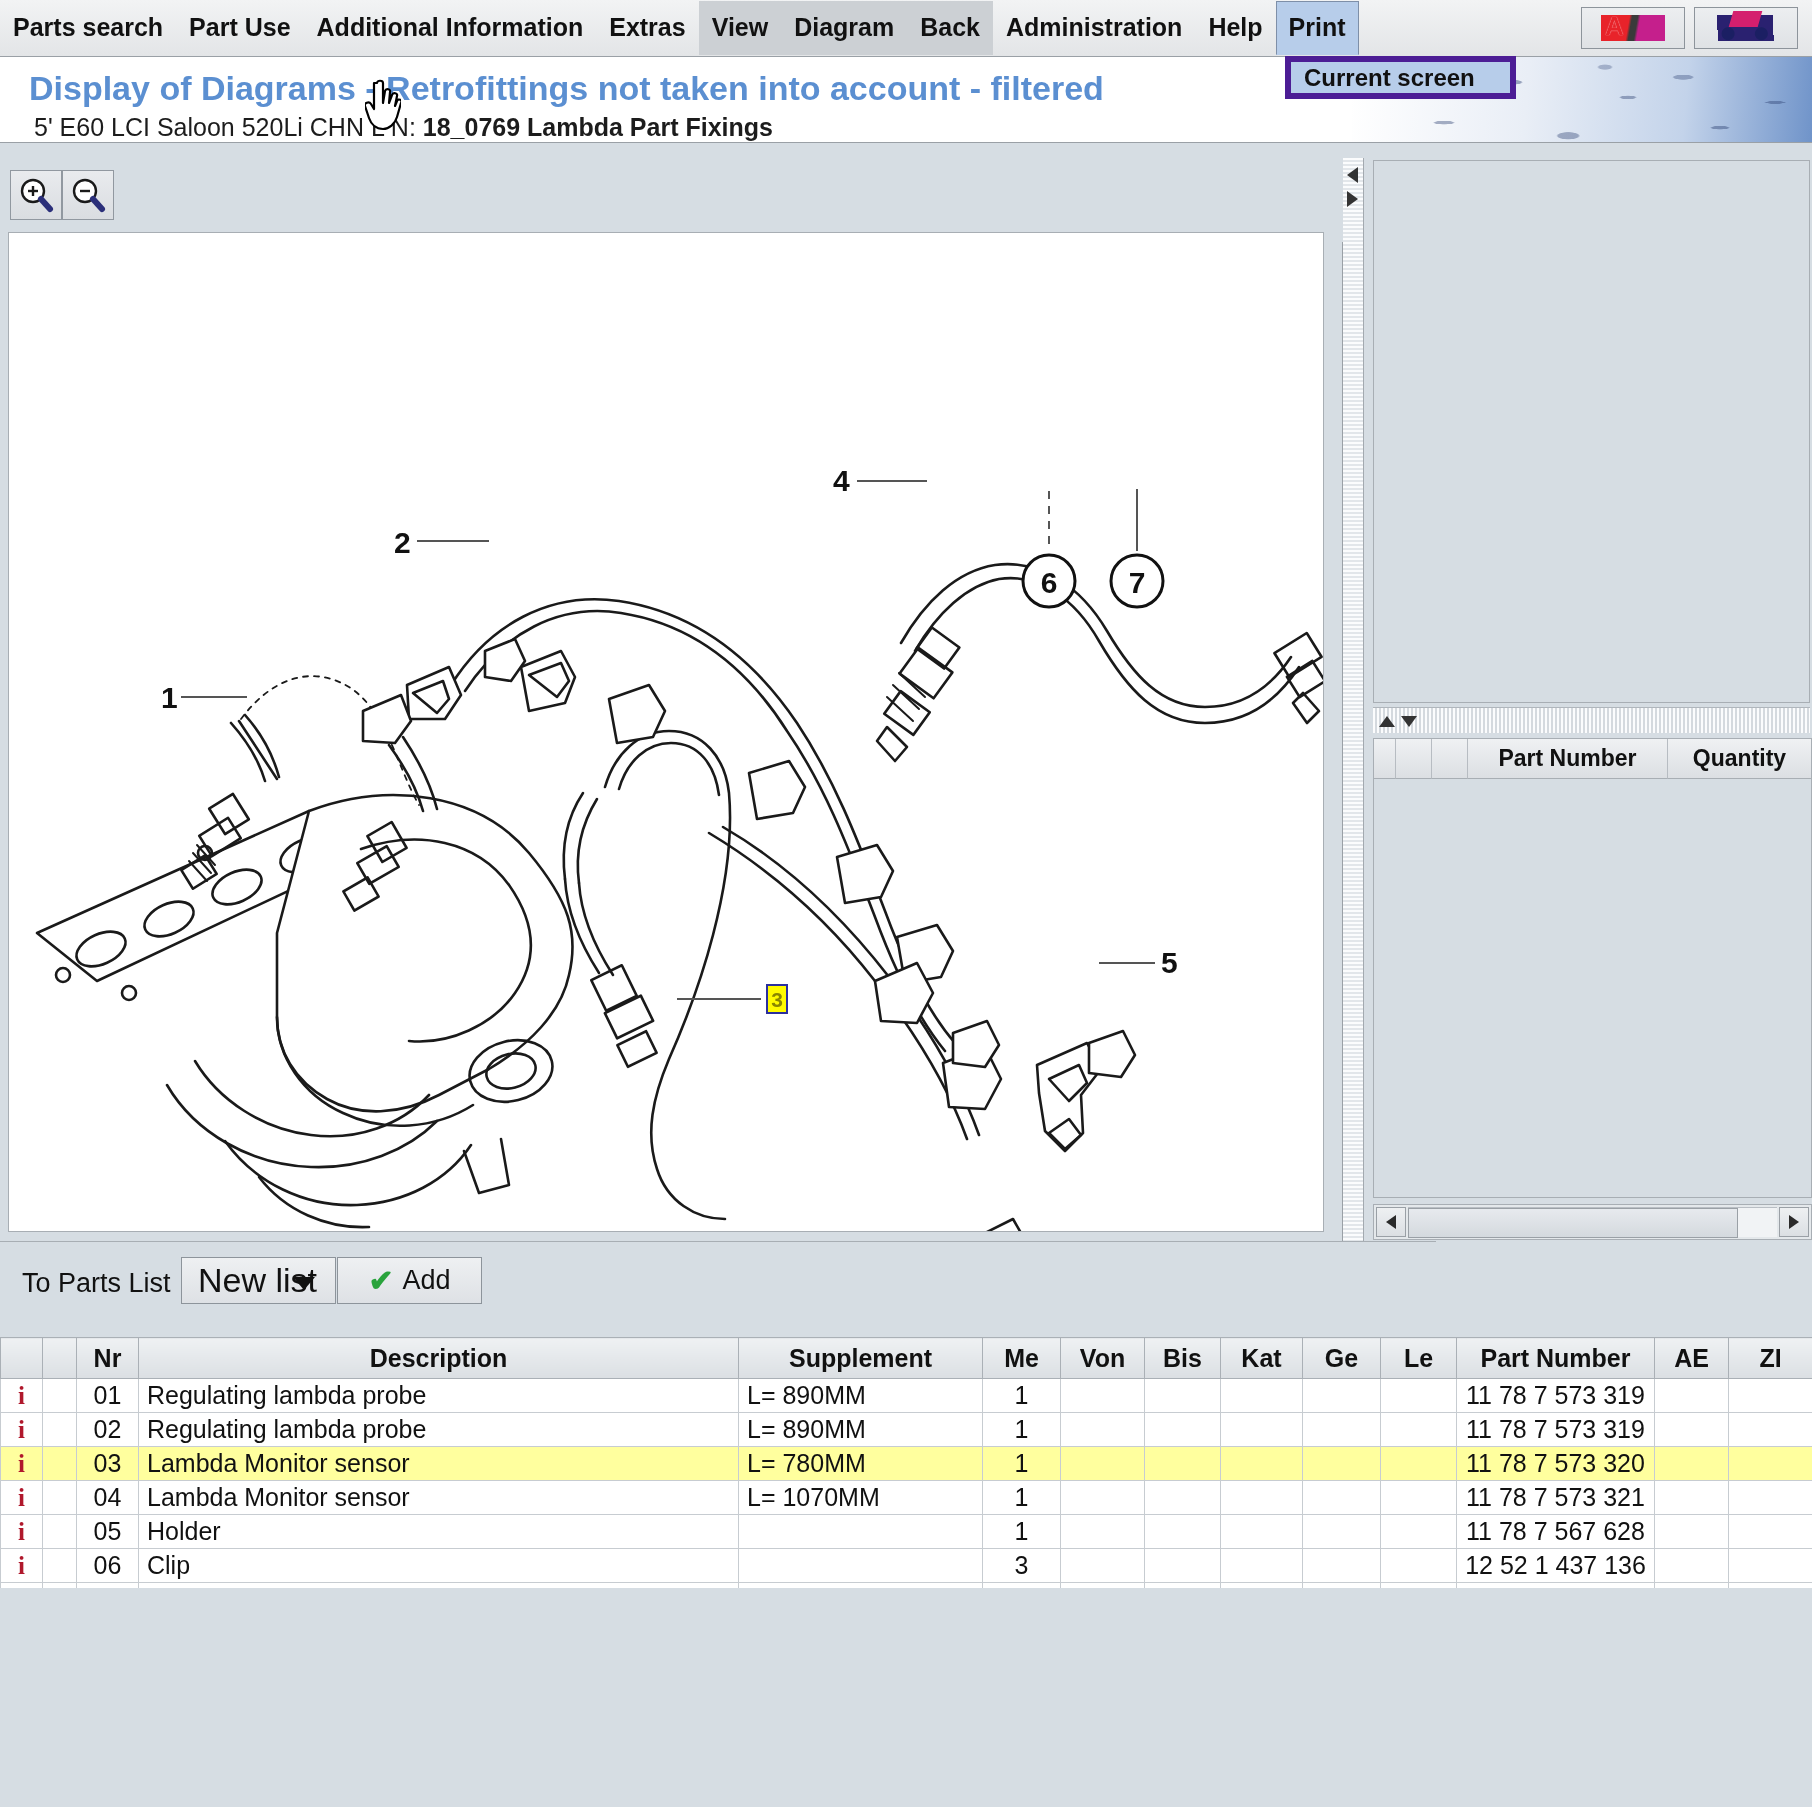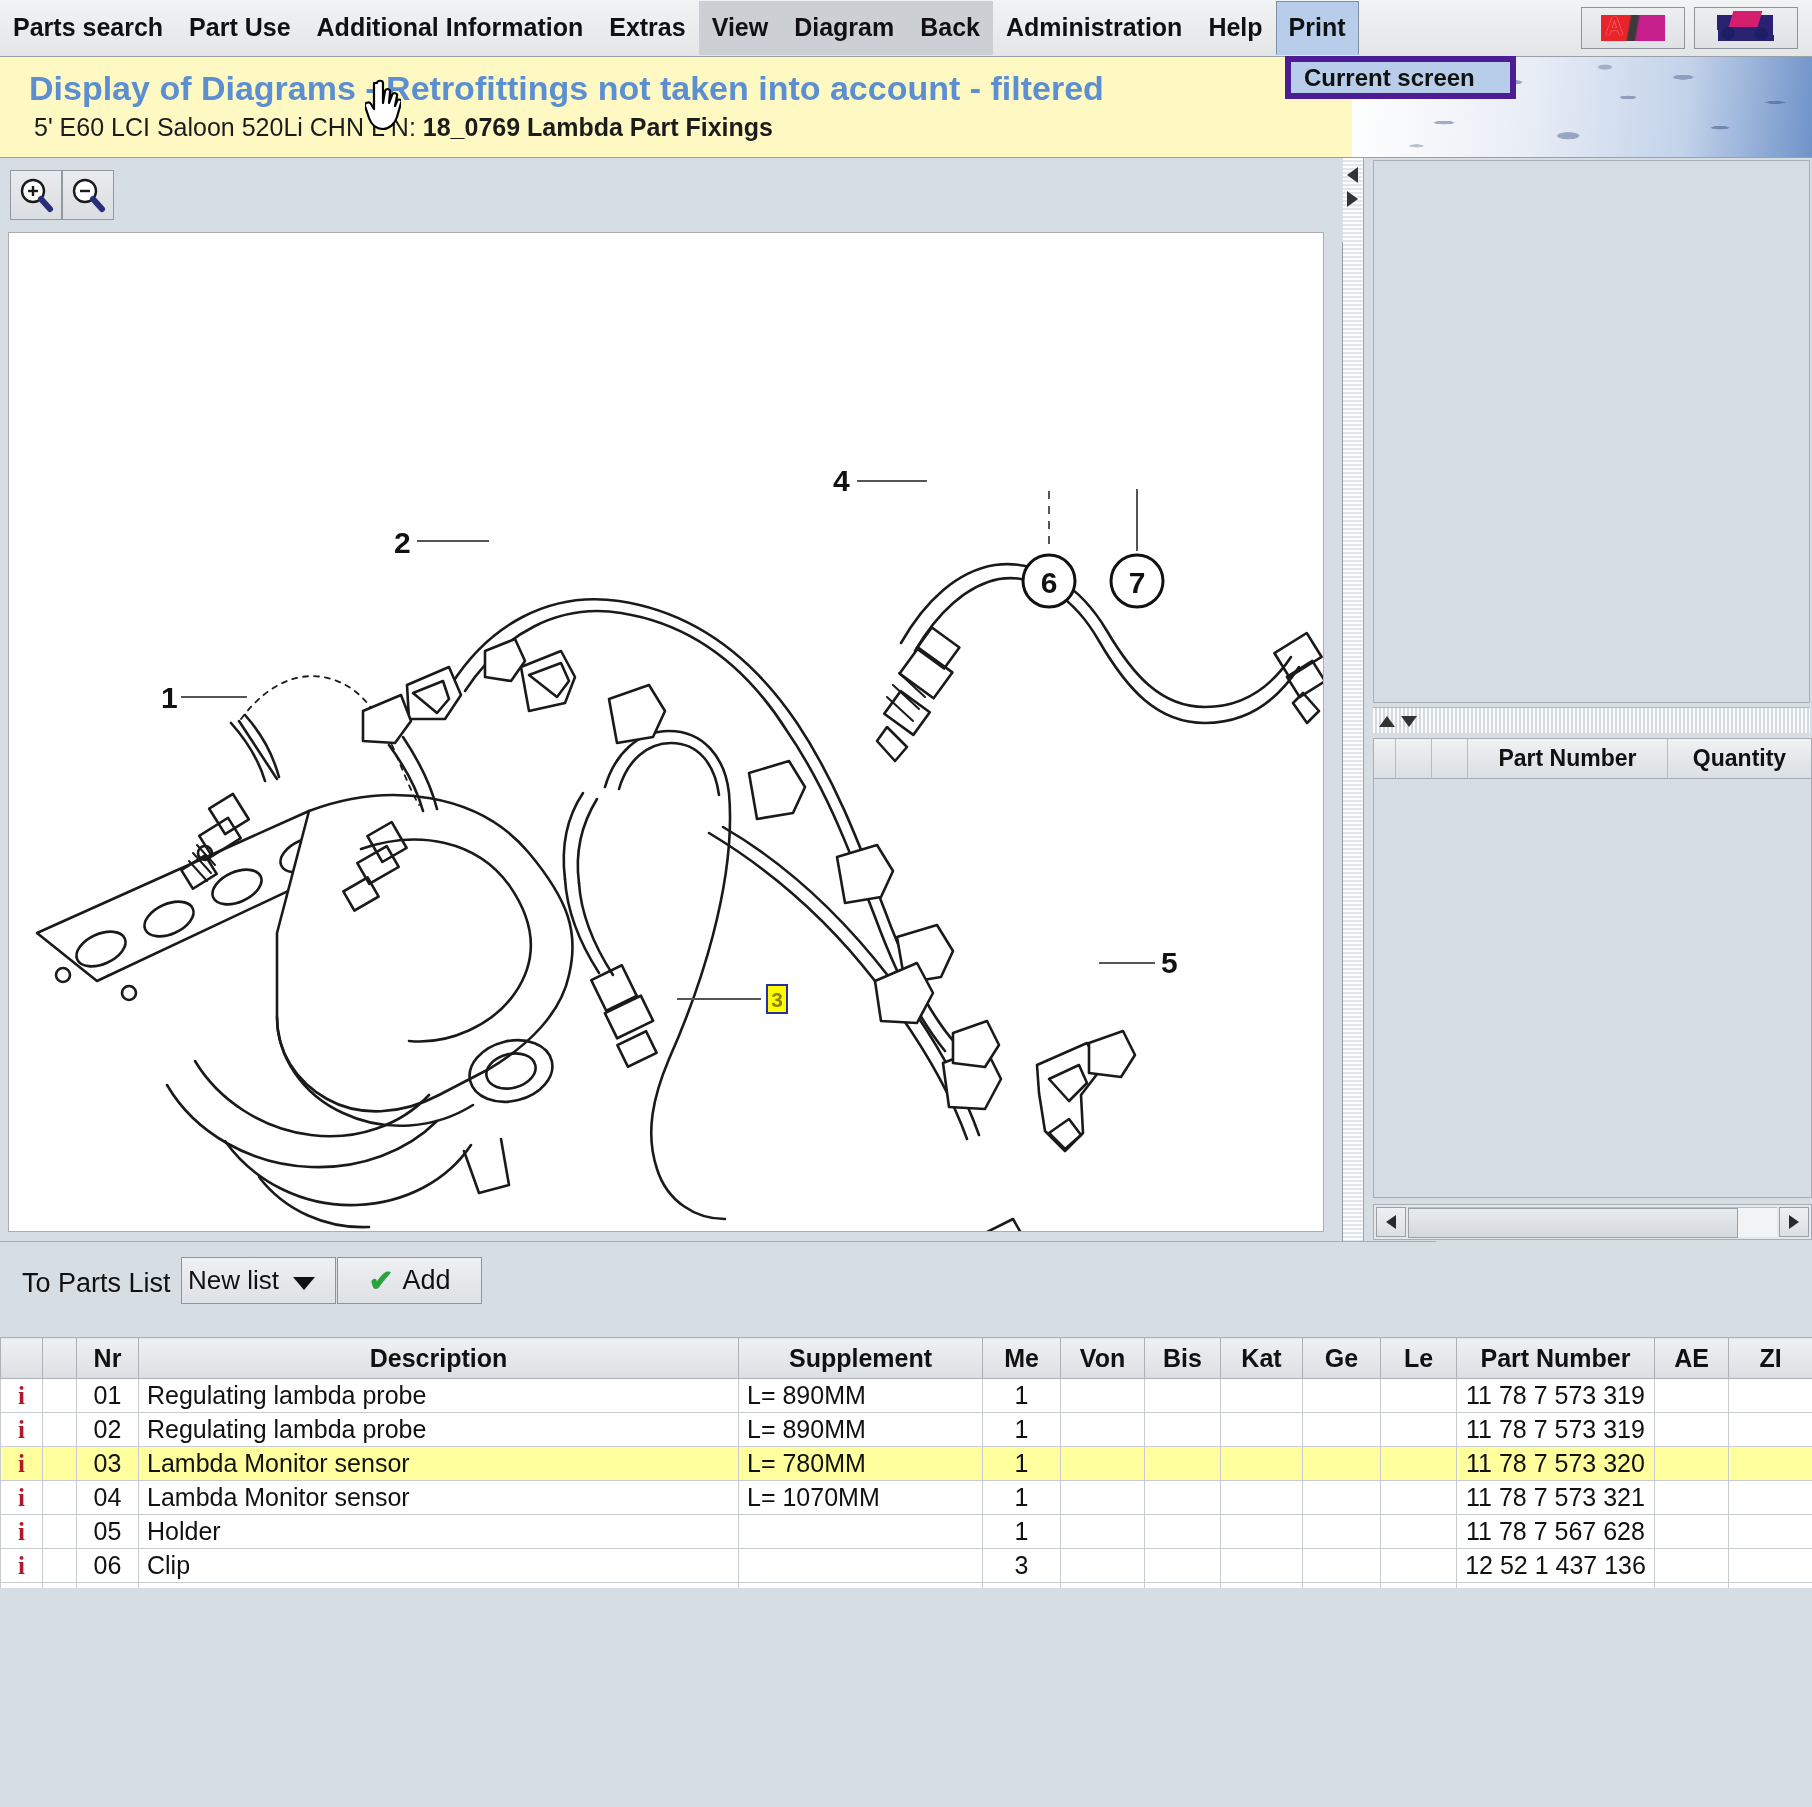--- a/index.html
+++ b/index.html
@@ -75,22 +75,22 @@
     z-index: 70;
   }
   .print-menu-item {
     font-size: 24px; font-weight: bold; color: #111;
     padding-left: 13px; white-space: nowrap;
   }
 
   
   .header {
     position: absolute; left: 0; top: 57px;
-    width: 1812px; height: 101px;
-    background: #fef9c3;
+    width: 1812px; height: 86px;
+    background: #ffffff;
     border-bottom: 1px solid #9aa0a6;
     overflow: hidden;
   }
   .header-title {
     position: absolute; left: 29px; top: 12px;
     font-size: 34px; font-weight: bold; color: #5b8fd1;
     white-space: nowrap;
   }
   .header-sub {
     position: absolute; left: 34px; top: 56px;
@@ -239,21 +239,21 @@
     position: absolute; left: 22px; top: 26px;
     font-size: 27px; color: #111;
   }
   .pl-select {
     position: absolute; left: 181px; top: 15px;
     width: 155px; height: 47px;
     background: linear-gradient(#eef0f2,#dee1e5);
     border: 1px solid #8d949b;
     display: flex; align-items: center;
   }
-  .pl-select span { font-size: 26px; color: #111; margin-left: 6px; }
+  .pl-select span { font-size: 34px; color: #111; margin-left: 16px; }
   .pl-select .caret {
     position: absolute; right: 20px; top: 19px;
     width: 0; height: 0;
     border-left: 11px solid transparent; border-right: 11px solid transparent;
     border-top: 13px solid #111;
   }
   .pl-add {
     position: absolute; left: 337px; top: 15px;
     width: 145px; height: 47px;
     background: linear-gradient(#eef0f2,#dee1e5);

